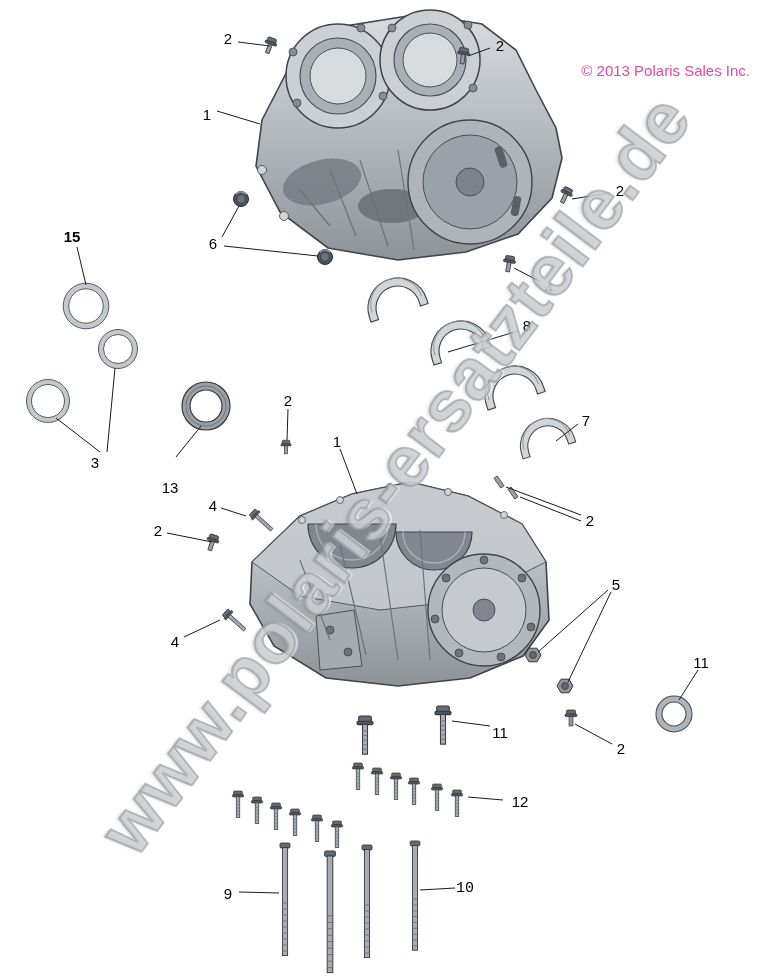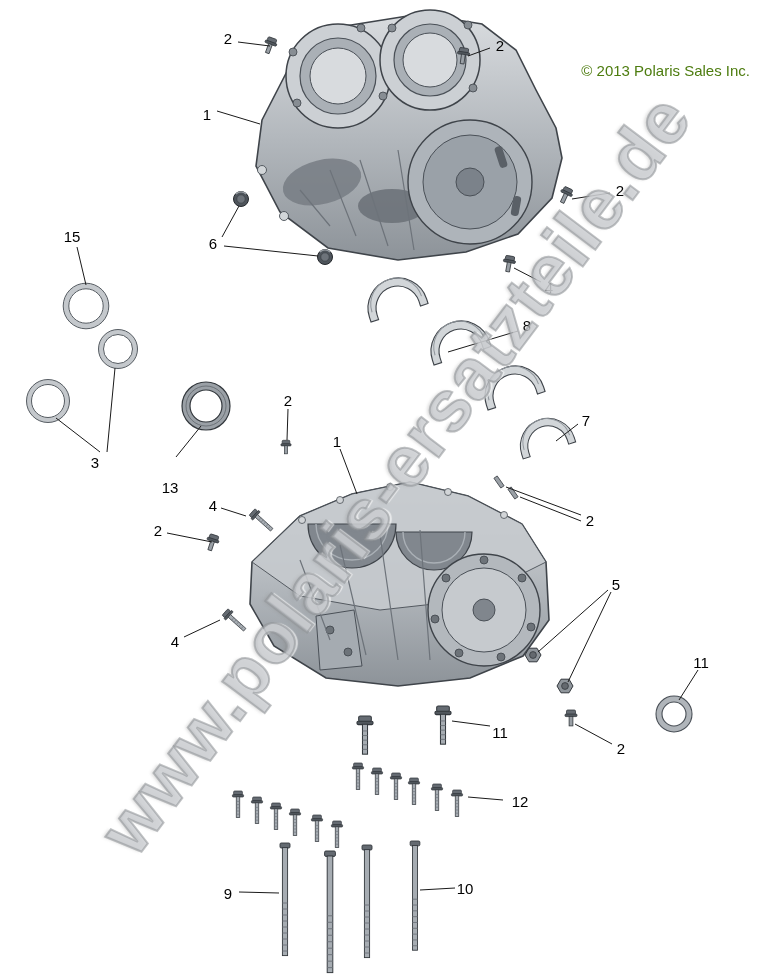--- a/index.html
+++ b/index.html
@@ -28,21 +28,21 @@
     -webkit-text-stroke:2px rgba(142,146,150,0.55);
     text-shadow:2px 2px 1px rgba(255,255,255,0.6), -2px -2px 3px rgba(140,140,140,0.28);
     pointer-events:none;
     user-select:none;
   }
   .copyright {
     position:absolute;
     top:62px; right:14px;
     z-index:3;
     font-size:15px;
-    color:#4d7c0f;
+    color:#ec4899;
   }
   .callout {
     position:absolute;
     z-index:3;
     font-size:15px;
     color:#000;
     transform:translate(-50%,-50%);
     line-height:1;
   }
 </style>
@@ -260,35 +260,35 @@
 
   <div class="watermark">www.polaris-ersatzteile.de</div>
 
   <div class="copyright">© 2013 Polaris Sales Inc.</div>
 
   <div id="callout-layer">
       <div class="callout" style="left: 228px; top: 38px;">2</div>
       <div class="callout" style="left: 500px; top: 45px;">2</div>
       <div class="callout" style="left: 207px; top: 114px;">1</div>
       <div class="callout" style="left: 620px; top: 190px;">2</div>
-      <div class="callout" style="left: 72px; top: 236px;">15</div>
+      <div class="callout" style="left: 72px; top: 236px; font-weight: bold;">15</div>
       <div class="callout" style="left: 213px; top: 243px;">6</div>
       <div class="callout" style="left: 549px; top: 287px;">4</div>
       <div class="callout" style="left: 527px; top: 325px;">8</div>
       <div class="callout" style="left: 95px; top: 462px;">3</div>
       <div class="callout" style="left: 170px; top: 467px; margin-top: 20px;">13</div>
       <div class="callout" style="left: 288px; top: 400px;">2</div>
       <div class="callout" style="left: 337px; top: 441px;">1</div>
       <div class="callout" style="left: 586px; top: 420px;">7</div>
       <div class="callout" style="left: 590px; top: 520px;">2</div>
       <div class="callout" style="left: 213px; top: 505px;">4</div>
       <div class="callout" style="left: 158px; top: 530px;">2</div>
       <div class="callout" style="left: 616px; top: 584px;">5</div>
       <div class="callout" style="left: 175px; top: 641px;">4</div>
       <div class="callout" style="left: 701px; top: 662px;">11</div>
       <div class="callout" style="left: 500px; top: 726px; margin-top: 6px;">11</div>
       <div class="callout" style="left: 621px; top: 748px;">2</div>
       <div class="callout" style="left: 512px; top: 801px; margin-left: 8px;">12</div>
       <div class="callout" style="left: 228px; top: 893px;">9</div>
-      <div class="callout" style="left: 465px; top: 888px;">10</div>
+      <div class="callout" style="left: 465px; top: 888px; font-family: Liberation Mono, monospace;">10</div>
     </div>
 
 </div>
 
 </body></html>

